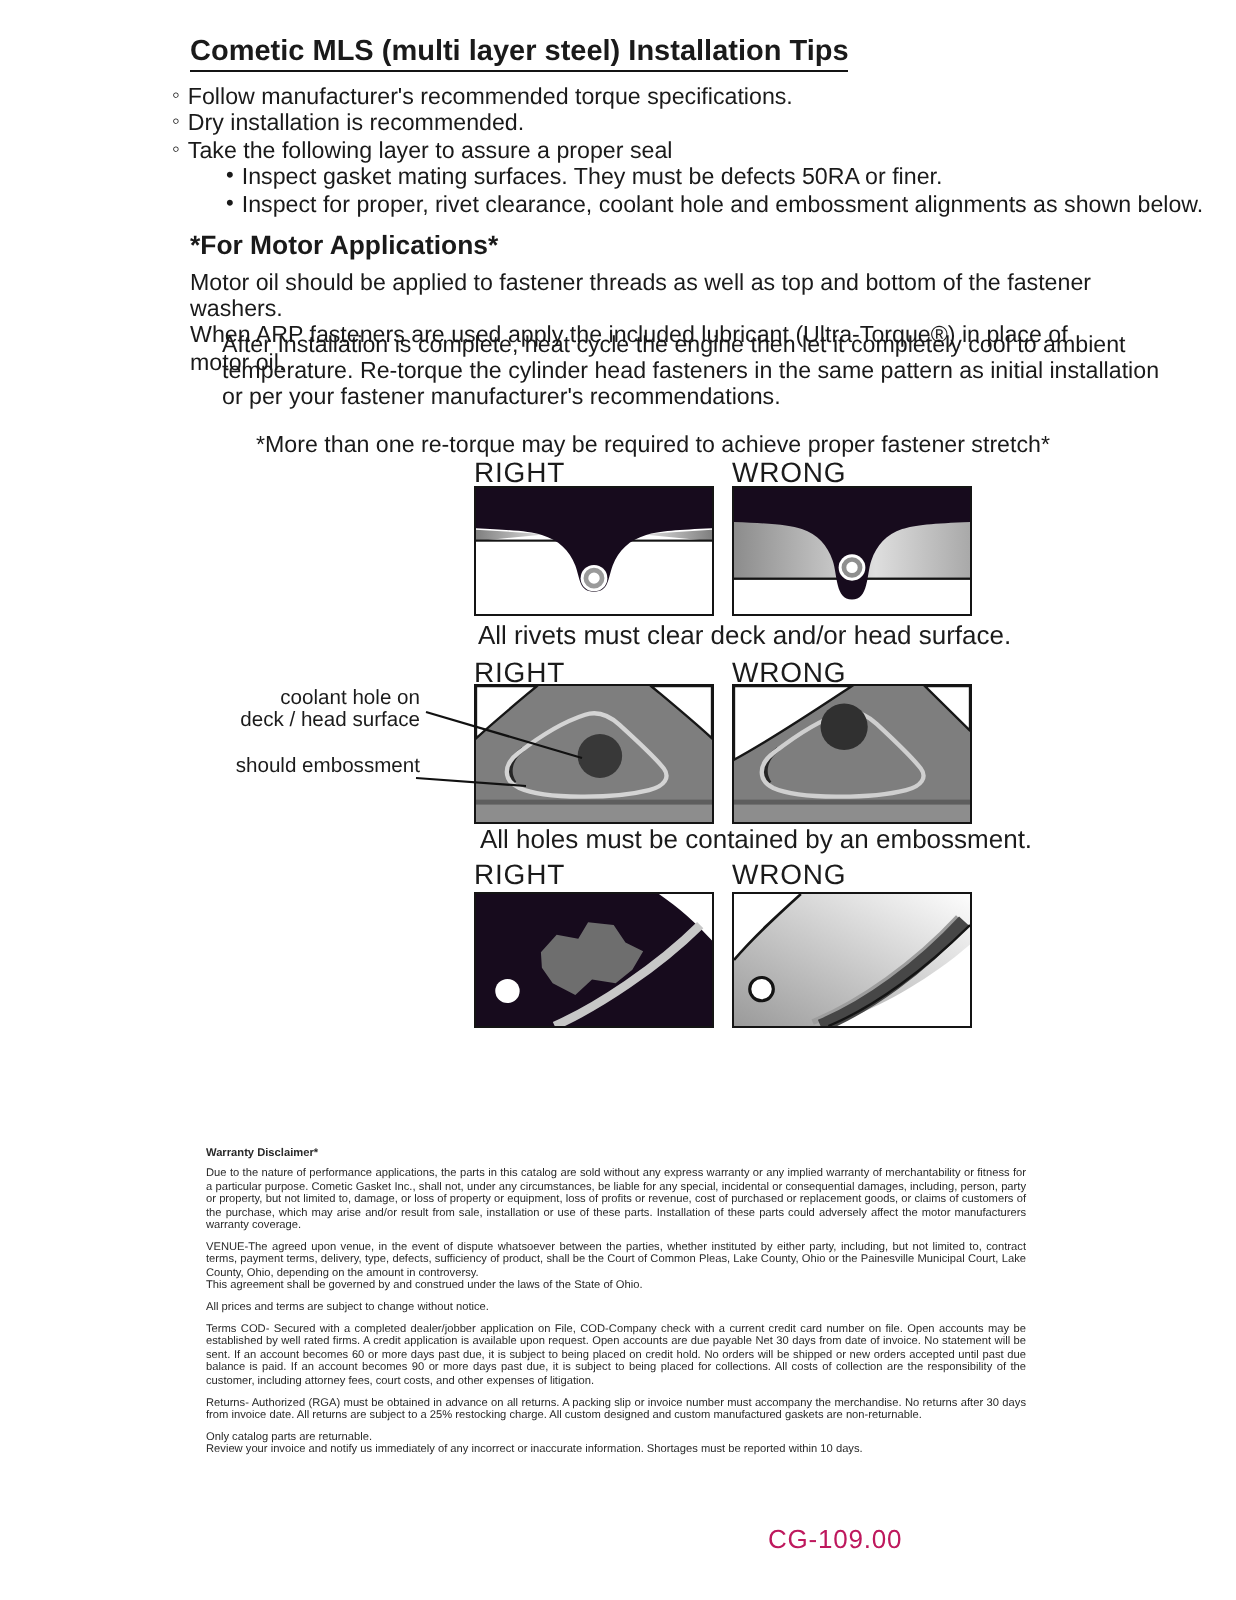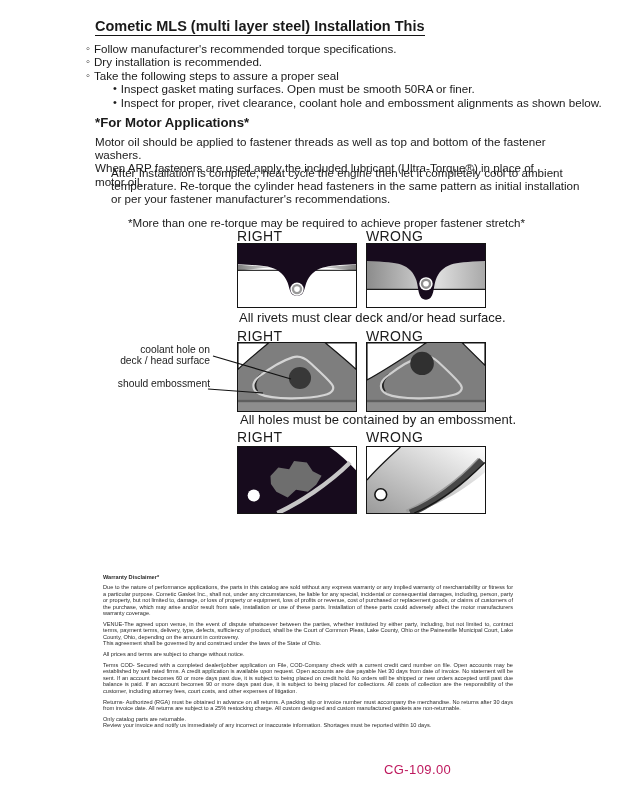--- a/index.html
+++ b/index.html
@@ -36,34 +36,34 @@
     color:#2a2a2a;text-align:justify;}
   .legal .lheading{font-weight:bold;margin-bottom:4px;}
   .legal p{margin:0 0 4.5px 0;white-space:pre-line;}
   .footer-code{left:384px;top:762px;font-size:13px;letter-spacing:.4px;color:#be185d;}
 </style>
 </head>
 <body>
 
 <div class="page">
 
-  <div class="abs title">Cometic MLS (multi layer steel) Installation This</div>
+  <div class="abs title">Cometic MLS (multi layer steel) Installation Tips</div>
 
   <div class="abs bullets">
     <div class="bullet">
         <span>Follow manufacturer's recommended torque specifications.</span>
       </div>
     <div class="bullet">
         <span>Dry installation is recommended.</span>
       </div>
     <div class="bullet">
-        <span>Take the following steps to assure a proper seal</span>
+        <span>Take the following layer to assure a proper seal</span>
       </div>
     <div class="subbullet">
-        <span>Inspect gasket mating surfaces.  Open must be smooth 50RA or finer.</span>
+        <span>Inspect gasket mating surfaces.  They must be defects 50RA or finer.</span>
       </div>
     <div class="subbullet">
         <span>Inspect for proper, rivet clearance, coolant hole and embossment alignments as shown below.</span>
       </div>
   </div>
 
   <div class="abs diesel-heading">*For Motor Applications*</div>
   <div class="abs para p1">Motor oil should be applied to fastener threads as well as top and bottom of the fastener washers.
 When ARP fasteners are used apply the included lubricant (Ultra-Torque®) in place of motor oil.</div>
   <div class="abs para p2">After Installation is complete, heat cycle the engine then let it completely cool to ambient

